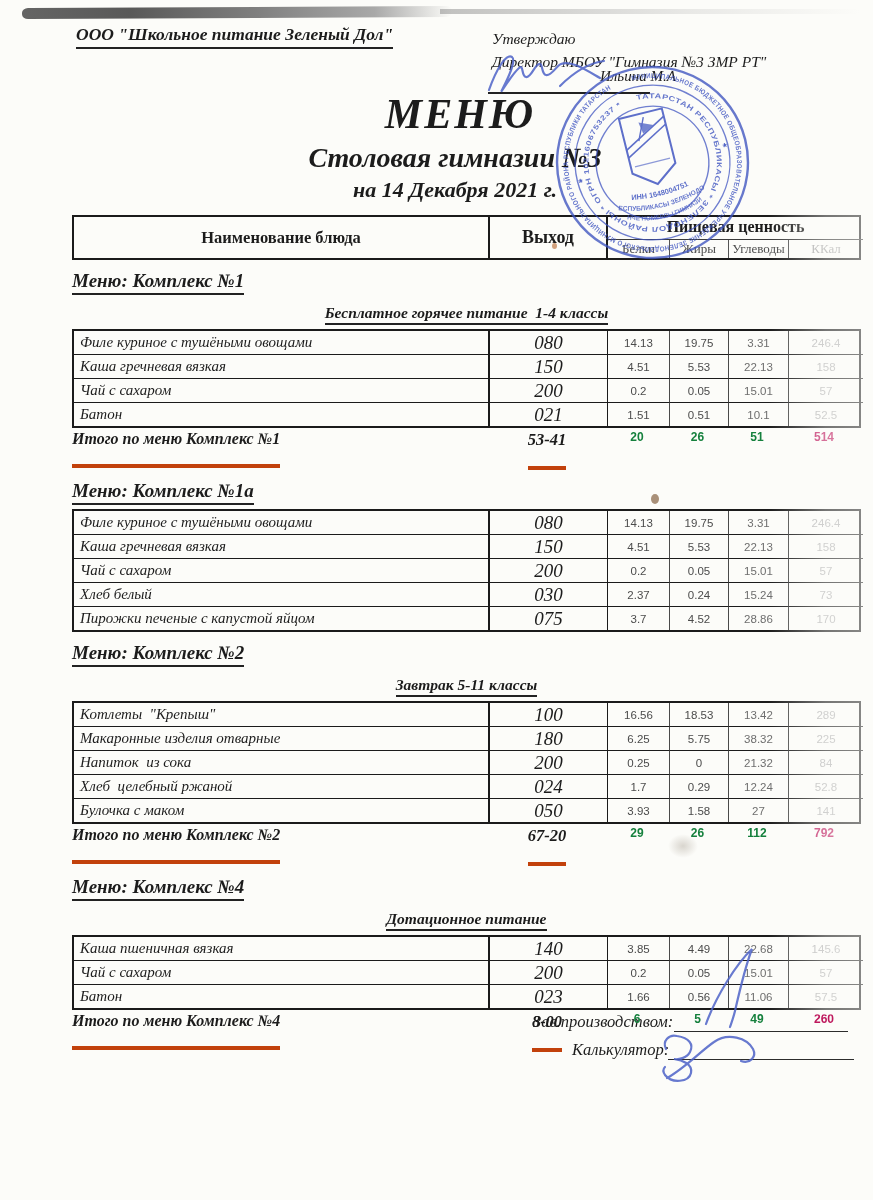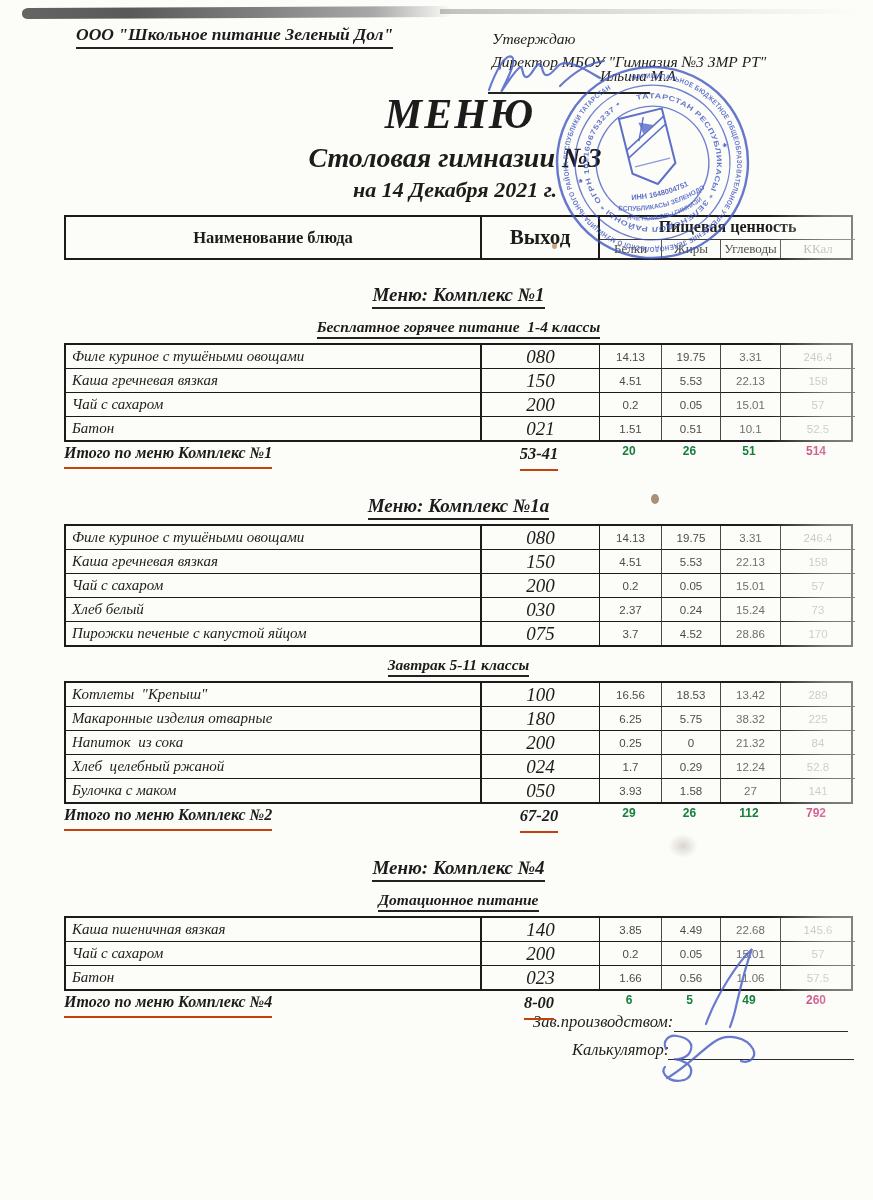--- a/index.html
+++ b/index.html
@@ -25,46 +25,46 @@
   .sig-underline{position:absolute;left:488px;top:92px;width:162px;border-top:2px solid #222;}
   .doc-title{position:absolute;left:120px;top:90px;width:680px;text-align:center;
     font-size:42px;font-weight:bold;font-style:italic;letter-spacing:2px;}
   .doc-subtitle{position:absolute;left:115px;top:142px;width:680px;text-align:center;
     font-size:28px;font-weight:bold;font-style:italic;}
   .doc-date{position:absolute;left:115px;top:177px;width:680px;text-align:center;
     font-size:22px;font-weight:bold;font-style:italic;}
   .stamp{position:absolute;left:550px;top:60px;width:205px;height:205px;z-index:4;opacity:.92;}
   .sigs{position:absolute;left:0;top:0;width:873px;height:1200px;z-index:6;pointer-events:none;}
   
-  .content{position:absolute;left:64px;top:215px;width:789px;z-index:2;}
+  .content{position:absolute;left:72px;top:215px;width:789px;z-index:2;}
   .thead,.gtable,.total{display:grid;grid-template-columns:416px 118px 62px 59px 60px 74px;}
   .thead{border:2px solid #1b1b1b;}
   .thead .dish{grid-row:1/3;display:flex;align-items:center;justify-content:center;
     font-weight:bold;font-size:16.5px;border-right:2px solid #1b1b1b;}
   .thead .outh{grid-row:1/3;display:flex;align-items:center;justify-content:center;
-    font-weight:bold;font-size:21px;border-right:2px solid #1b1b1b;}
+    font-weight:bold;font-size:18px;border-right:2px solid #1b1b1b;}
   .thead .nut{grid-column:3/7;grid-row:1;text-align:center;font-weight:bold;font-size:16px;
     padding:1px 0;border-bottom:1.5px solid #3a3a3a;height:20px;}
   .thead .sub{grid-row:2;text-align:center;font-size:13px;color:#4d4d4d;height:17px;
     border-right:1.5px solid #555;padding-top:1px;}
   .thead .sub.last{border-right:none;color:#a6a6a6;}
-  .sec-title{text-align:center;font-weight:bold;font-style:italic;font-size:19px;margin-top:24px;white-space:pre;}
+  .sec-title{text-align:left;font-weight:bold;font-style:italic;font-size:19px;margin-top:10px;white-space:pre;}
   .sec-title span,.sec-sub span{display:inline-block;border-bottom:2px solid #222;padding-bottom:1px;}
   .sec-sub{text-align:center;font-weight:bold;font-style:italic;font-size:15.5px;margin-top:9px;white-space:pre;}
   .gtable{border:2px solid #1b1b1b;margin-top:4px;}
   .gtable .cell{min-height:23px;display:flex;align-items:center;}
   .gtable .rb{border-top:1.8px solid #1b1b1b;}
   .cell.name{font-style:italic;font-size:15px;padding-left:6px;white-space:pre;border-right:2px solid #1b1b1b;}
   .cell.out{font-style:italic;font-size:19px;justify-content:center;border-right:1.8px solid #1b1b1b;}
   .cell.num{font-family:"Liberation Sans",sans-serif;font-size:11.5px;justify-content:center;border-right:1.5px solid #4a4a4a;}
   .cell.num.last{border-right:none;}
   .protein,.fat{color:#4b4b4b;} .carbs{color:#6e6e6e;} .kcal{color:#b4b4b4;}
   .total{margin-top:2px;align-items:start;}
   .total .label{font-weight:bold;font-style:italic;font-size:16px;}
-  .total .label span,.total .tout span{border-bottom:2px solid #c2410c;padding-bottom:5px;display:inline-block;}
+  .total .label span,.total .tout span{border-bottom:4px solid #c2410c;padding-bottom:16px;display:inline-block;}
   .total .tout{font-weight:bold;font-style:italic;font-size:16.5px;text-align:center;}
   .total .num{font-family:"Liberation Sans",sans-serif;font-weight:bold;font-size:12px;text-align:center;color:#15803d;}
   .total .num.kcal{color:#be185d;}
   
   .zav-label{position:absolute;left:533px;top:1012px;font-style:italic;font-size:16.5px;}
   .zav-line{position:absolute;left:674px;top:1031px;width:174px;border-top:1.5px solid #2c2c2c;}
   .calc-label{position:absolute;left:572px;top:1040px;font-style:italic;font-size:16.5px;}
   .calc-line{position:absolute;left:668px;top:1059px;width:186px;border-top:1.5px solid #2c2c2c;}
 </style>
 </head>
@@ -204,20 +204,21 @@
           <div class="cell num fat rb">0.24</div>
           <div class="cell num carbs rb">15.24</div>
           <div class="cell num kcal last rb">73</div>
           <div class="cell name rb">Пирожки печеные с капустой яйцом</div>
           <div class="cell out rb">075</div>
           <div class="cell num protein rb">3.7</div>
           <div class="cell num fat rb">4.52</div>
           <div class="cell num carbs rb">28.86</div>
           <div class="cell num kcal last rb">170</div>
         </div>
+        <div class="sec-title"><span>Меню: Комплекс №2</span></div>
         <div class="sec-sub"><span>Завтрак 5-11 классы</span></div>
         <div class="gtable">
           <div class="cell name">Котлеты  "Крепыш"</div>
           <div class="cell out">100</div>
           <div class="cell num protein">16.56</div>
           <div class="cell num fat">18.53</div>
           <div class="cell num carbs">13.42</div>
           <div class="cell num kcal last">289</div>
           <div class="cell name rb">Макаронные изделия отварные</div>
           <div class="cell out rb">180</div>

